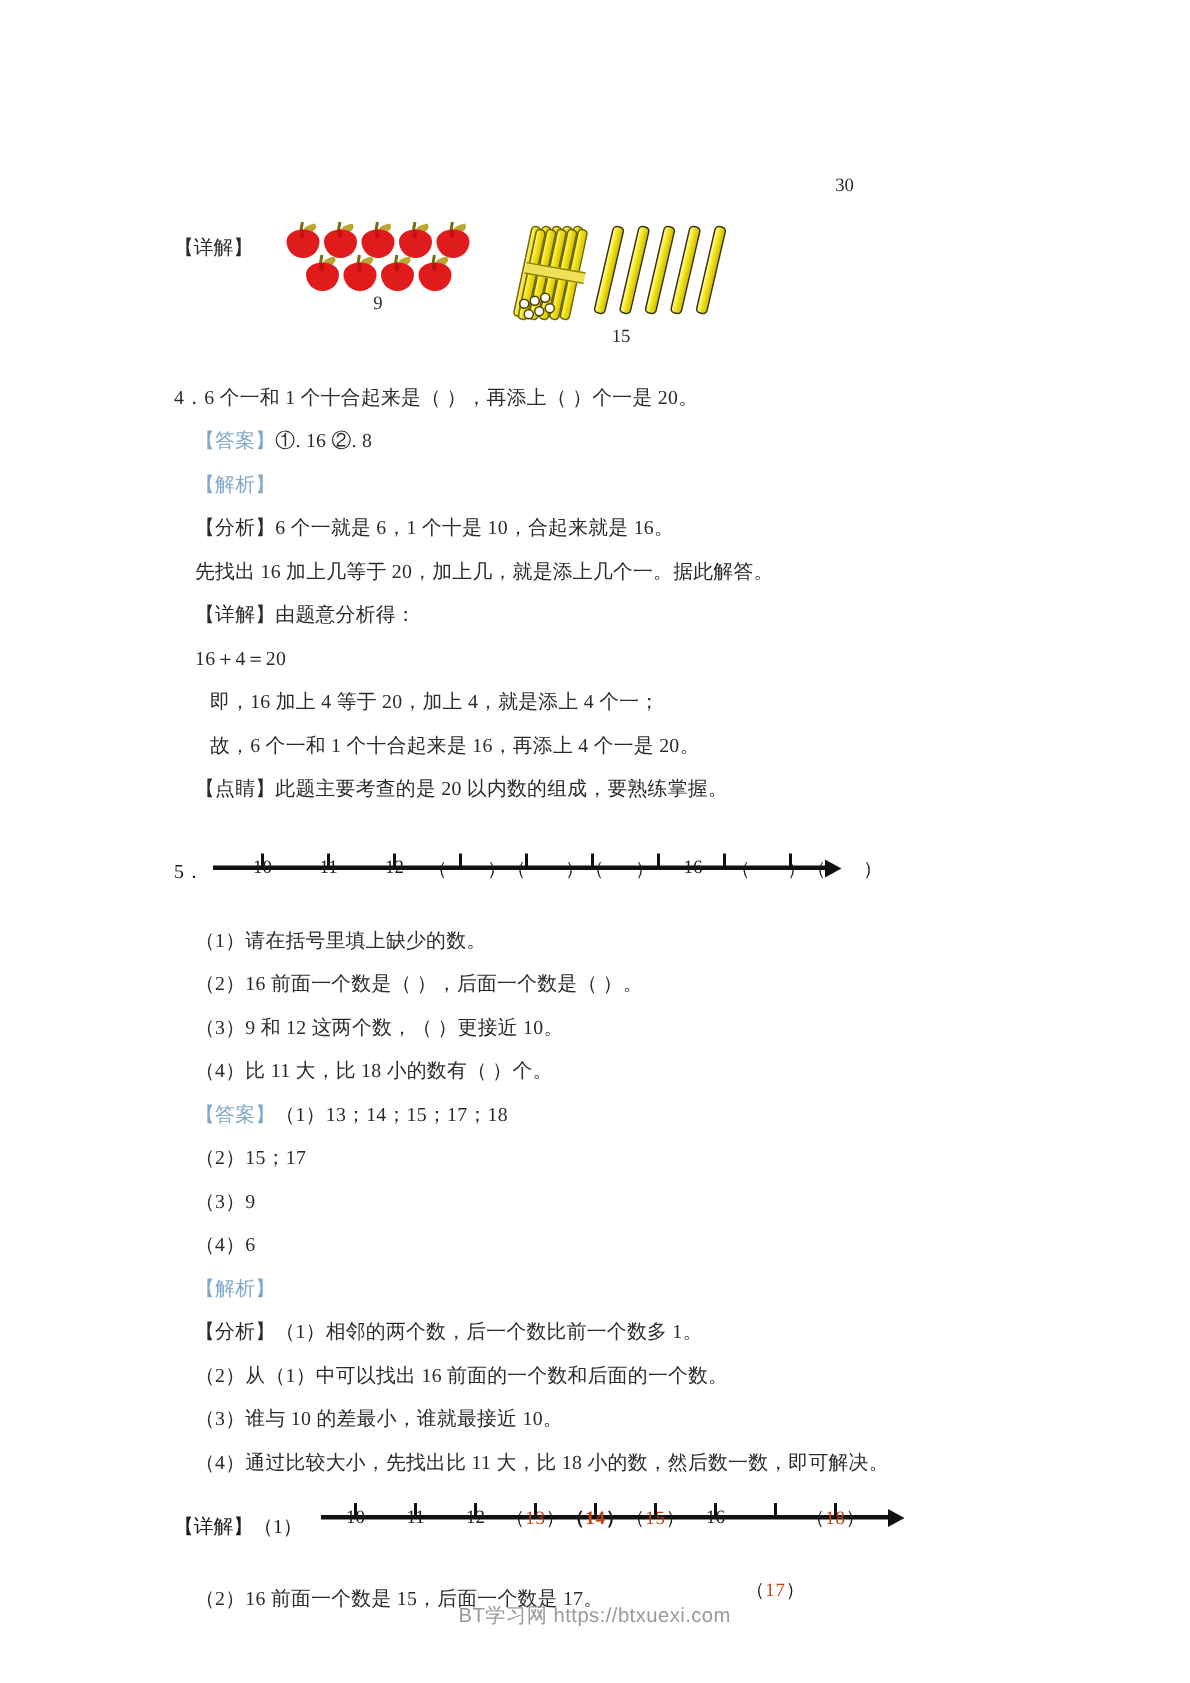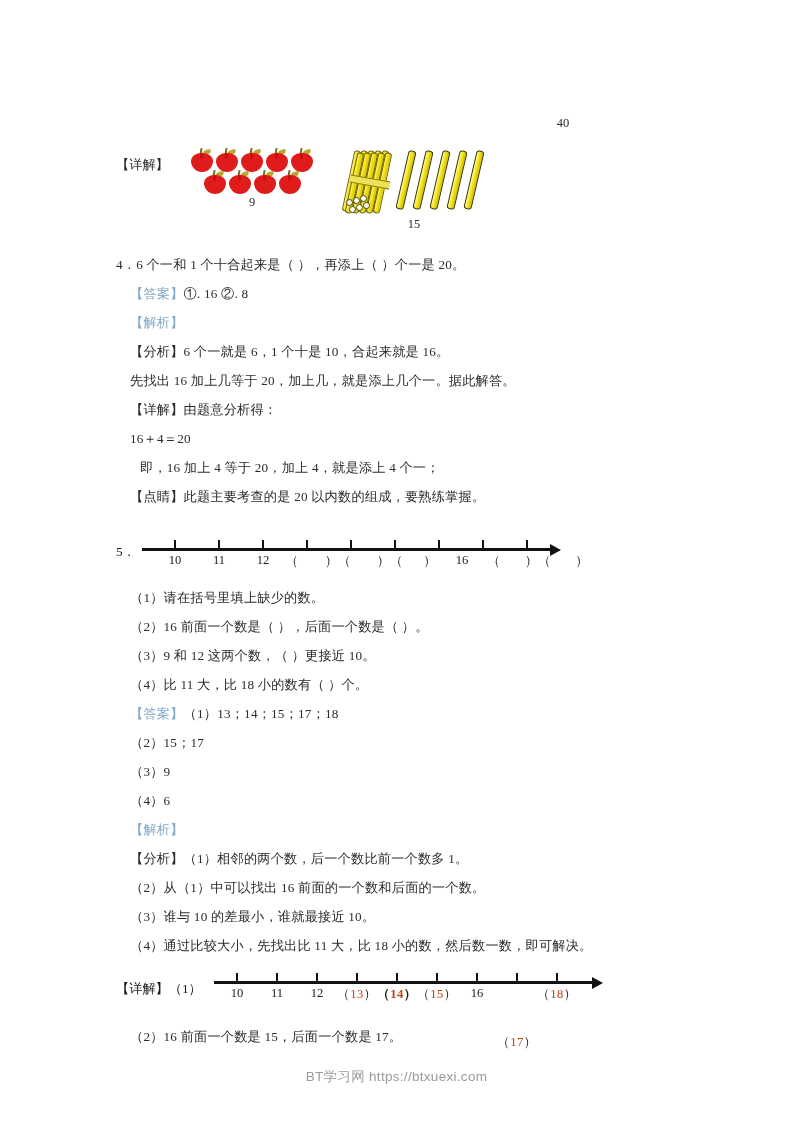--- a/index.html
+++ b/index.html
@@ -236,21 +236,21 @@
     border-left: 11px solid #111111;
   }
   .tick {
     position: absolute;
     top: 3px;
     width: 2.2px; height: 9px;
     background: #111111;
   }
   .nl-label {
     position: absolute;
-    top: 16px;
+    top: 5px;
     font-size: 12.6px;
     text-align: right;
     white-space: nowrap;
     transform: translateX(-50%);
     color: #1a1a1a;
     font-family: "Liberation Serif", serif;
   }
   .nl-label.paren { letter-spacing: 0.5px; }
   .nl-label .fillnum { color: #c2410c; }
 
@@ -358,35 +358,36 @@
             <i class="stick-l" style="left:17px;"></i>
             <i class="stick-l" style="left:34px;"></i>
             <i class="stick-l" style="left:51px;"></i>
             <i class="stick-l" style="left:68px;"></i>
           </div>
         </div>
         <div class="fig-caption">15</div>
       </div>
 
       <div class="fig abacus">
-        <div class="fig-caption">40</div>
+        <div class="fig-caption">30</div>
       </div>
     </div>
 
 
     <div class="line">4．6 个一和 1 个十合起来是（        ），再添上（        ）个一是 20。</div>
     <div class="line indent">
       <span class="tag-blue">【答案】</span><span>①. 16      ②. 8</span>
     </div>
     <div class="line indent tag-blue">【解析】</div>
     <div class="line indent">【分析】6 个一就是 6，1 个十是 10，合起来就是 16。</div>
     <div class="line indent">先找出 16 加上几等于 20，加上几，就是添上几个一。据此解答。</div>
     <div class="line indent">【详解】由题意分析得：</div>
     <div class="line indent">16＋4＝20</div>
     <div class="line indent2" style="padding-left:24px;">即，16 加上 4 等于 20，加上 4，就是添上 4 个一；</div>
+    <div class="line indent2" style="padding-left:24px;">故，6 个一和 1 个十合起来是 16，再添上 4 个一是 20。</div>
     <div class="line indent">【点睛】此题主要考查的是 20 以内数的组成，要熟练掌握。</div>
 
     <div class="numline-block" style="margin-top:26px;">
       <span class="nl-index">5．</span>
       <div class="nl-axis" style="left:26px; top:0px; width:424px;">
         <i class="bar" style="width:412px;"></i>
         <i class="arrow" style="left:408px;"></i>
         <i class="tick" style="left:32px;"></i>
         <i class="tick" style="left:76px;"></i>
         <i class="tick" style="left:120px;"></i>

